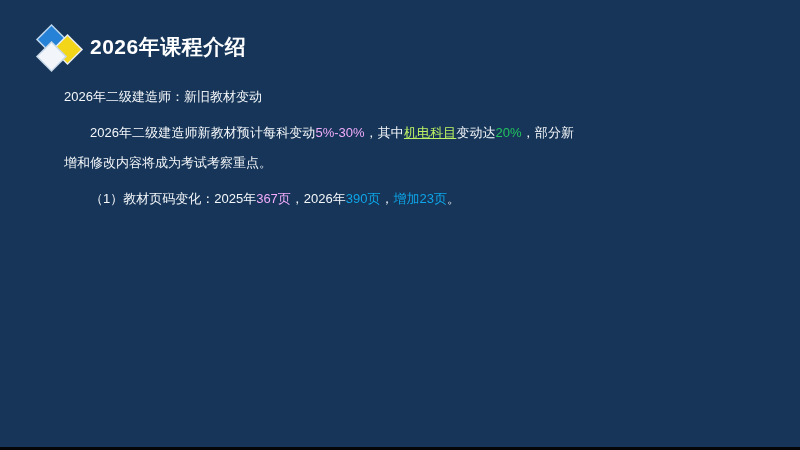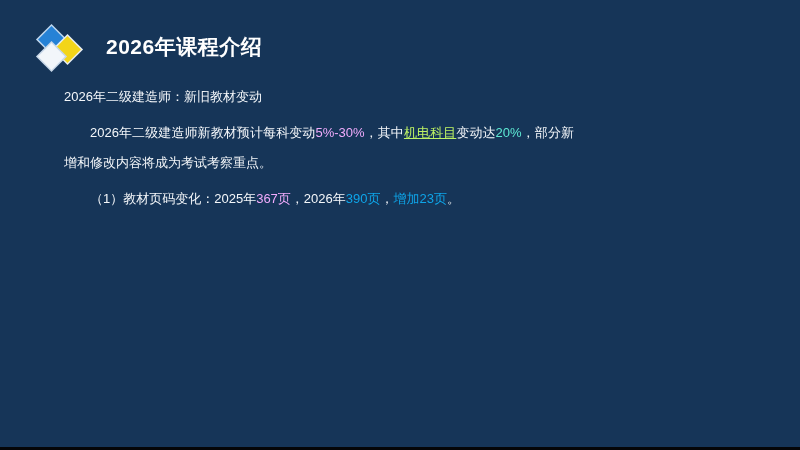--- a/index.html
+++ b/index.html
@@ -73,21 +73,21 @@
     background: #f2f6fa;
     box-shadow: 0 0 0 1.5px #c8d8e8;
   }
 
   #slide-title {
     font-size: 21px;
     font-weight: bold;
     color: #ffffff;
     letter-spacing: 0.5px;
     white-space: nowrap;
-    margin-left: 16px;
+    margin-left: 0;
   }
 
   
   #body-copy {
     position: absolute;
     left: 64px;
     top: 82px;
     width: 510px;
     font-size: 13px;
     line-height: 30px;
@@ -116,18 +116,18 @@
       <span class="dia dia-blue"></span>
       <span class="dia dia-yellow"></span>
       <span class="dia dia-white"></span>
     </div>
 
     <div id="slide-title">2026年课程介绍</div>
   </div>
 
   <div id="body-copy" style="color: rgb(244, 247, 250);">
       <p><span>2026年二级建造师：新旧教材变动</span></p>
-      <p class="indent"><span>2026年二级建造师新教材预计每科变动</span><span class="hl" style="color: #f0abfc;">5%-30%</span><span>，其中</span><span class="hl" style="color: #bef264; text-decoration: underline;">机电科目</span><span>变动达</span><span class="hl" style="color: #5eead4;">20%</span><span>，部分新增和修改内容将成为考试考察重点。</span></p>
+      <p class="indent"><span>2026年二级建造师新教材预计每科变动</span><span class="hl" style="color: #f0abfc;">5%-30%</span><span>，其中</span><span class="hl" style="color: #bef264; text-decoration: underline;">机电科目</span><span>变动达</span><span class="hl" style="color: #22c55e;">20%</span><span>，部分新增和修改内容将成为考试考察重点。</span></p>
       <p class="indent"><span>（1）教材页码变化：2025年</span><span class="hl" style="color: #f0abfc;">367页</span><span>，2026年</span><span class="hl" style="color: #0ea5e9;">390页</span><span>，</span><span class="hl" style="color: #0ea5e9;">增加23页</span><span>。</span></p>
     </div>
 
   <div id="bottom-edge"></div>
 </div>
 
 </body></html>

